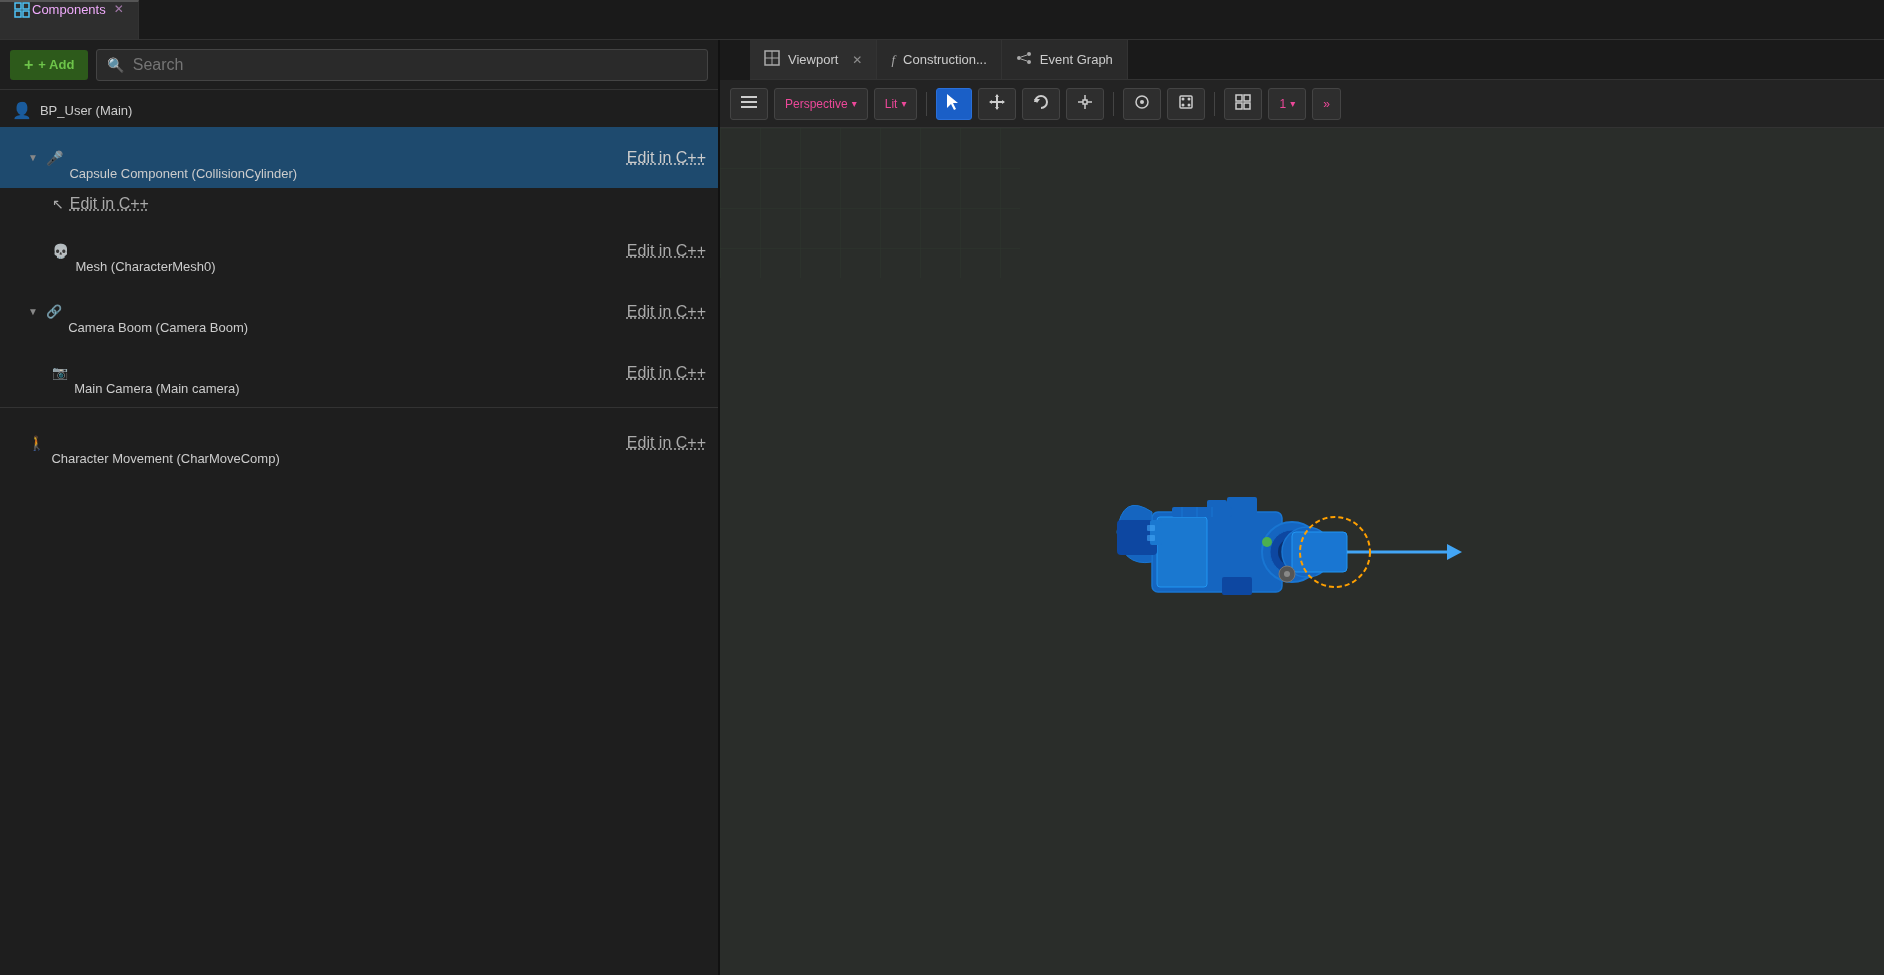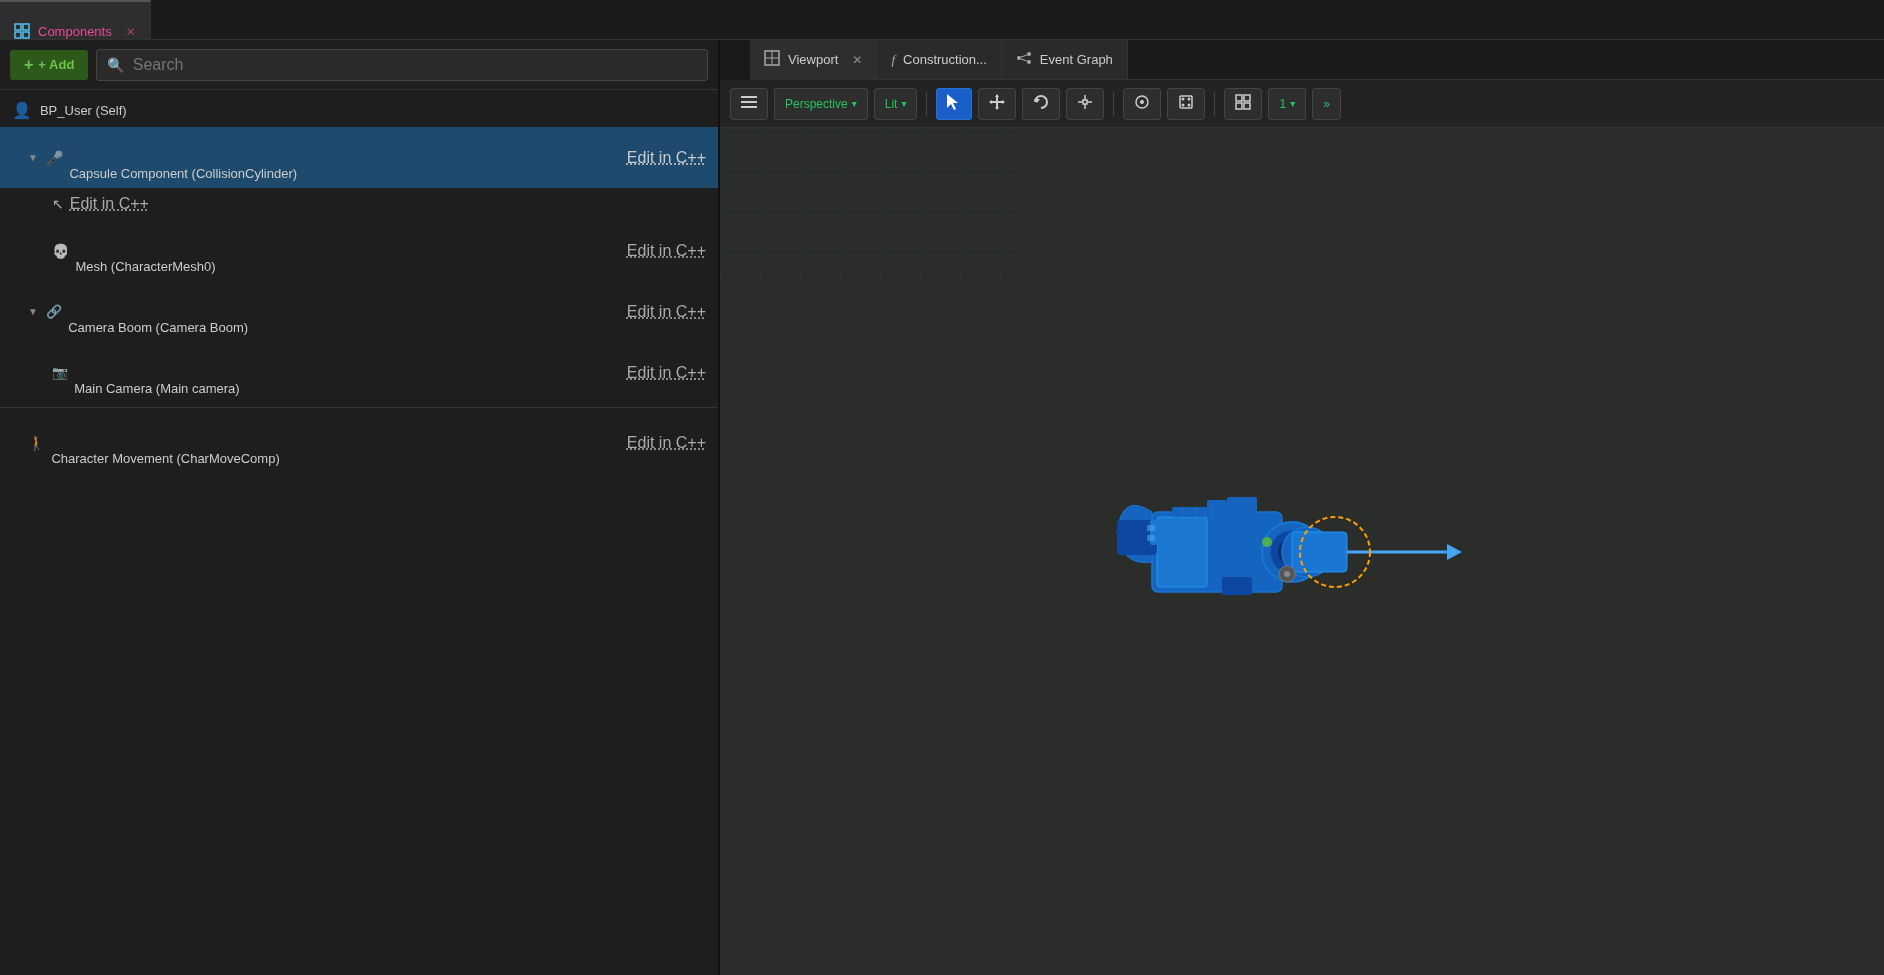--- a/index.html
+++ b/index.html
@@ -18,28 +18,28 @@
     
     .tab-bar {
       display: flex;
       background: #1a1a1a;
       height: 40px;
       align-items: stretch;
       border-bottom: 1px solid #333;
     }
     .tab {
       display: flex;
-      align-items: flex-end;
+      align-items: flex-start;
       padding: 0 14px;
-      gap: 8px;
+      gap: 2px;
       background: #2a2a2a;
       border-right: 1px solid #333;
       cursor: pointer;
       font-size: 13px;
-      color: #ec4899;
+      color: #f0abfc;
     }
     .tab.active {
       background: #2e2e2e;
       border-top: 2px solid #555;
     }
     .tab-icon {
       width: 16px;
       height: 16px;
       display: inline-flex;
       align-items: center;
@@ -222,21 +222,21 @@
     }
 
     .vp-btn {
       display: flex;
       align-items: center;
       justify-content: center;
       background: #2e2e2e;
       border: 1px solid #444;
       border-radius: 3px;
       padding: 5px 10px;
-      color: #22c55e;
+      color: #ec4899;
       cursor: pointer;
       font-size: 12px;
       gap: 4px;
       height: 32px;
       white-space: nowrap;
     }
     .vp-btn.active {
       background: #1a5fc7;
       border-color: #2a6fd8;
       color: #fff;
@@ -316,21 +316,21 @@
       <div class="search-box">
         <span class="search-icon-char">🔍</span>
         <input class="search-input" type="text" placeholder="Search" style="">
       </div>
     </div>
 
     <div class="component-tree">
 
       <div class="tree-root-item">
         <span style="font-size:16px;opacity:0.7;">👤</span>
-        <span>BP_User (Self)</span>
+        <span>BP_User (Main)</span>
       </div>
 
       <div class="tree-item selected indent-1">
         <span class="chevron">▼</span>
         <span style="font-size:14px;opacity:0.8;">🎤</span>
         <span class="item-label">Capsule Component (CollisionCylinder)</span>
         <span class="edit-cpp">Edit in C++</span>
       </div>
 
       <div class="tree-item indent-2">

